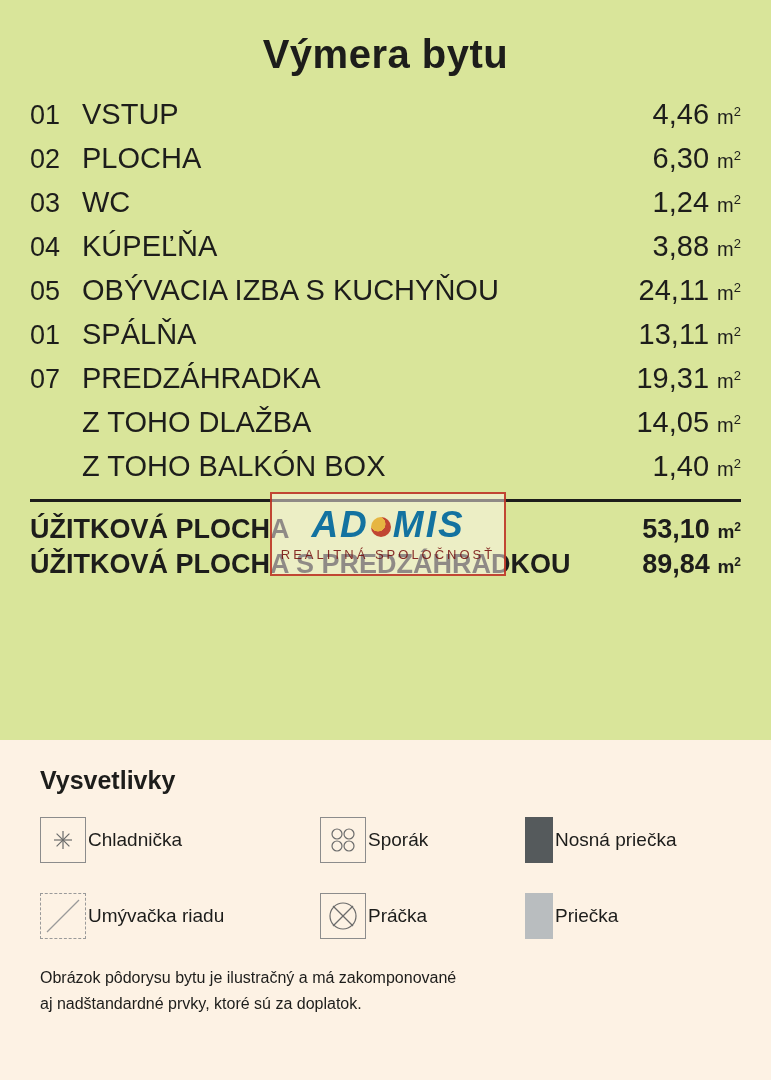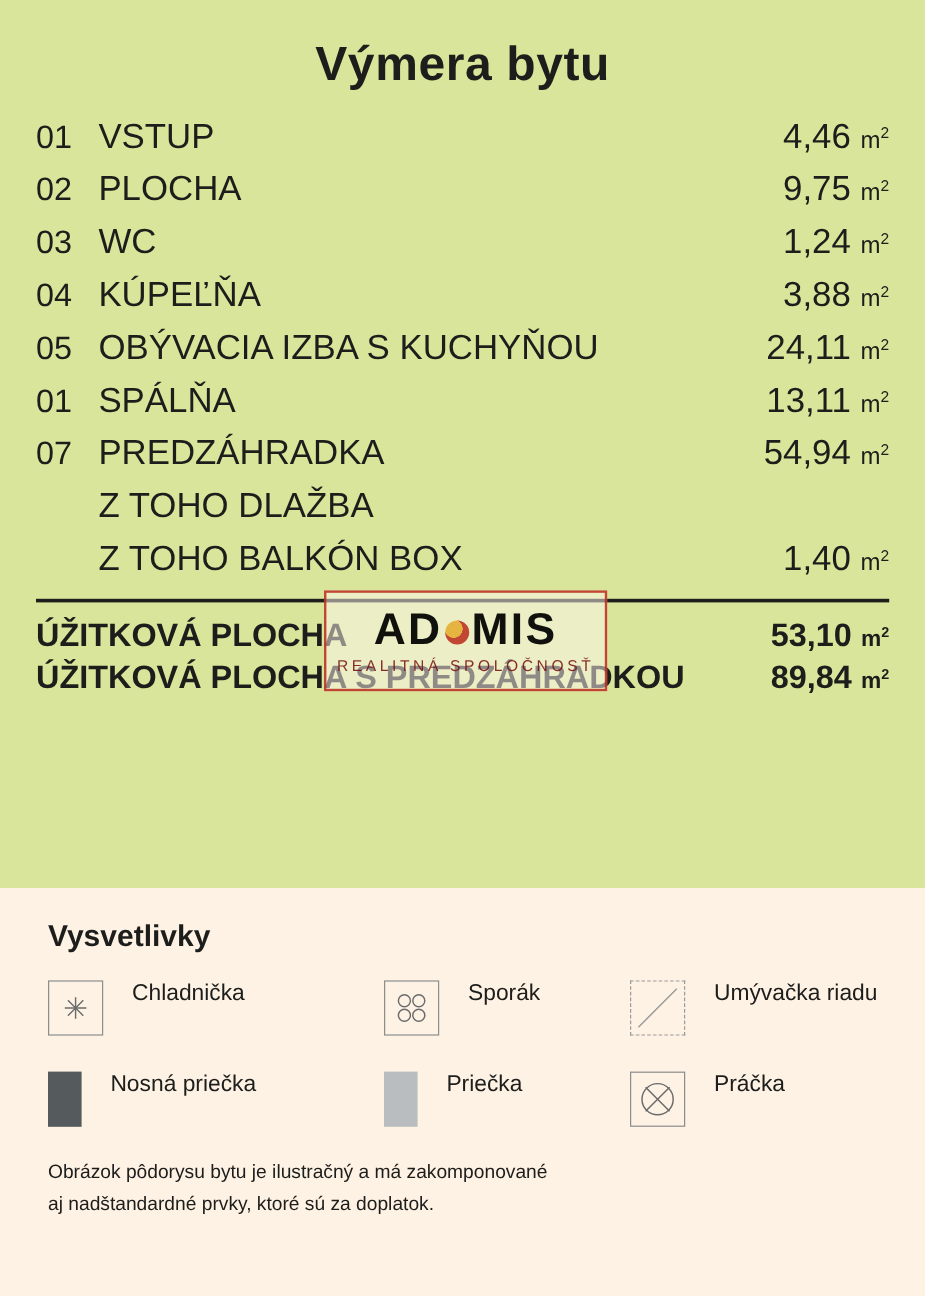--- a/index.html
+++ b/index.html
@@ -116,25 +116,26 @@
     display: flex;
     flex-direction: column;
     align-items: center;
     justify-content: center;
     opacity: 0.92;
     pointer-events: none;
   }
   .wm-main {
     font-size: 37px;
     font-weight: bold;
-    color: #000000;
+    color: #0369a1;
     letter-spacing: 2px;
     line-height: 1;
     display: flex;
     align-items: center;
+    font-style: italic;
   }
   .wm-bug {
     display: inline-block;
     width: 20px;
     height: 20px;
     border-radius: 50%;
     background: radial-gradient(circle at 35% 35%, #e8b23a 0 40%, #c0392b 42% 100%);
     margin: 0 2px;
     position: relative;
     top: 2px;
@@ -162,21 +163,22 @@
     margin-bottom: 22px;
   }
   .legend-grid {
     display: grid;
     grid-template-columns: 280px 205px auto;
     row-gap: 30px;
     align-items: center;
   }
   .legend-item {
     display: flex;
-    gap: 24px;
+    align-items: center;
+    gap: 2px;
   }
   .legend-label {
     font-size: 19px;
     color: #1d1d1b;
     white-space: nowrap;
   }
   .sym {
     width: 46px;
     height: 46px;
     flex: 0 0 46px;
@@ -225,21 +227,21 @@
 
     <div class="room-row">
       <span class="room-num">01</span>
       <span class="room-name">VSTUP</span>
       <span class="room-area"><span>4,46</span> <span class="unit"><span>m</span><sup>2</sup></span></span>
     </div>
 
     <div class="room-row">
       <span class="room-num">02</span>
       <span class="room-name">PLOCHA</span>
-      <span class="room-area"><span>9,75</span> <span class="unit"><span>m</span><sup>2</sup></span></span>
+      <span class="room-area"><span>6,30</span> <span class="unit"><span>m</span><sup>2</sup></span></span>
     </div>
 
     <div class="room-row">
       <span class="room-num">03</span>
       <span class="room-name">WC</span>
       <span class="room-area"><span>1,24</span> <span class="unit"><span>m</span><sup>2</sup></span></span>
     </div>
 
     <div class="room-row">
       <span class="room-num">04</span>
@@ -255,26 +257,27 @@
 
     <div class="room-row">
       <span class="room-num">01</span>
       <span class="room-name">SPÁLŇA</span>
       <span class="room-area"><span>13,11</span> <span class="unit"><span>m</span><sup>2</sup></span></span>
     </div>
 
     <div class="room-row">
       <span class="room-num">07</span>
       <span class="room-name">PREDZÁHRADKA</span>
-      <span class="room-area"><span>54,94</span> <span class="unit"><span>m</span><sup>2</sup></span></span>
+      <span class="room-area"><span>19,31</span> <span class="unit"><span>m</span><sup>2</sup></span></span>
     </div>
 
     <div class="room-row sub-row">
       <span class="room-num"></span>
       <span class="room-name">Z TOHO DLAŽBA</span>
+      <span class="room-area"><span>14,05</span> <span class="unit"><span>m</span><sup>2</sup></span></span>
     </div>
 
     <div class="room-row sub-row">
       <span class="room-num"></span>
       <span class="room-name">Z TOHO BALKÓN BOX</span>
       <span class="room-area"><span>1,40</span> <span class="unit"><span>m</span><sup>2</sup></span></span>
     </div>
 
     <hr class="rule">
 
@@ -326,51 +329,51 @@
               <circle cx="24" cy="12" r="5"></circle>
               <circle cx="12" cy="24" r="5"></circle>
               <circle cx="24" cy="24" r="5"></circle>
             </g>
           </svg>
         </span>
         <span class="legend-label">Sporák</span>
       </div>
 
       <div class="legend-item">
+        <span class="sym-solidwall"></span>
+        <span class="legend-label">Nosná priečka</span>
+      </div>
+
+      <div class="legend-item">
         <span class="sym sym-dashed">
           <svg width="40" height="40" viewBox="0 0 40 40" aria-hidden="true">
             <line x1="4" y1="36" x2="36" y2="4" stroke="#9a9a9a" stroke-width="1.2"></line>
           </svg>
         </span>
         <span class="legend-label">Umývačka riadu</span>
-      </div>
-
-      <div class="legend-item">
-        <span class="sym-solidwall"></span>
-        <span class="legend-label">Nosná priečka</span>
-      </div>
-
-      <div class="legend-item">
-        <span class="sym-lightwall"></span>
-        <span class="legend-label">Priečka</span>
       </div>
 
       <div class="legend-item">
         <span class="sym sym-box">
           <svg width="40" height="40" viewBox="0 0 40 40" aria-hidden="true">
             <g stroke="#6b6b6b" stroke-width="1.2" fill="none">
               <circle cx="20" cy="20" r="13"></circle>
               <line x1="10" y1="10" x2="30" y2="30"></line>
               <line x1="30" y1="10" x2="10" y2="30"></line>
             </g>
           </svg>
         </span>
         <span class="legend-label">Práčka</span>
       </div>
 
+      <div class="legend-item">
+        <span class="sym-lightwall"></span>
+        <span class="legend-label">Priečka</span>
+      </div>
+
     </div>
 
     <div class="note">
       <div>Obrázok pôdorysu bytu je ilustračný a má zakomponované</div>
       <div>aj nadštandardné prvky, ktoré sú za doplatok.</div>
     </div>
   </div>
 
 </div>
 

